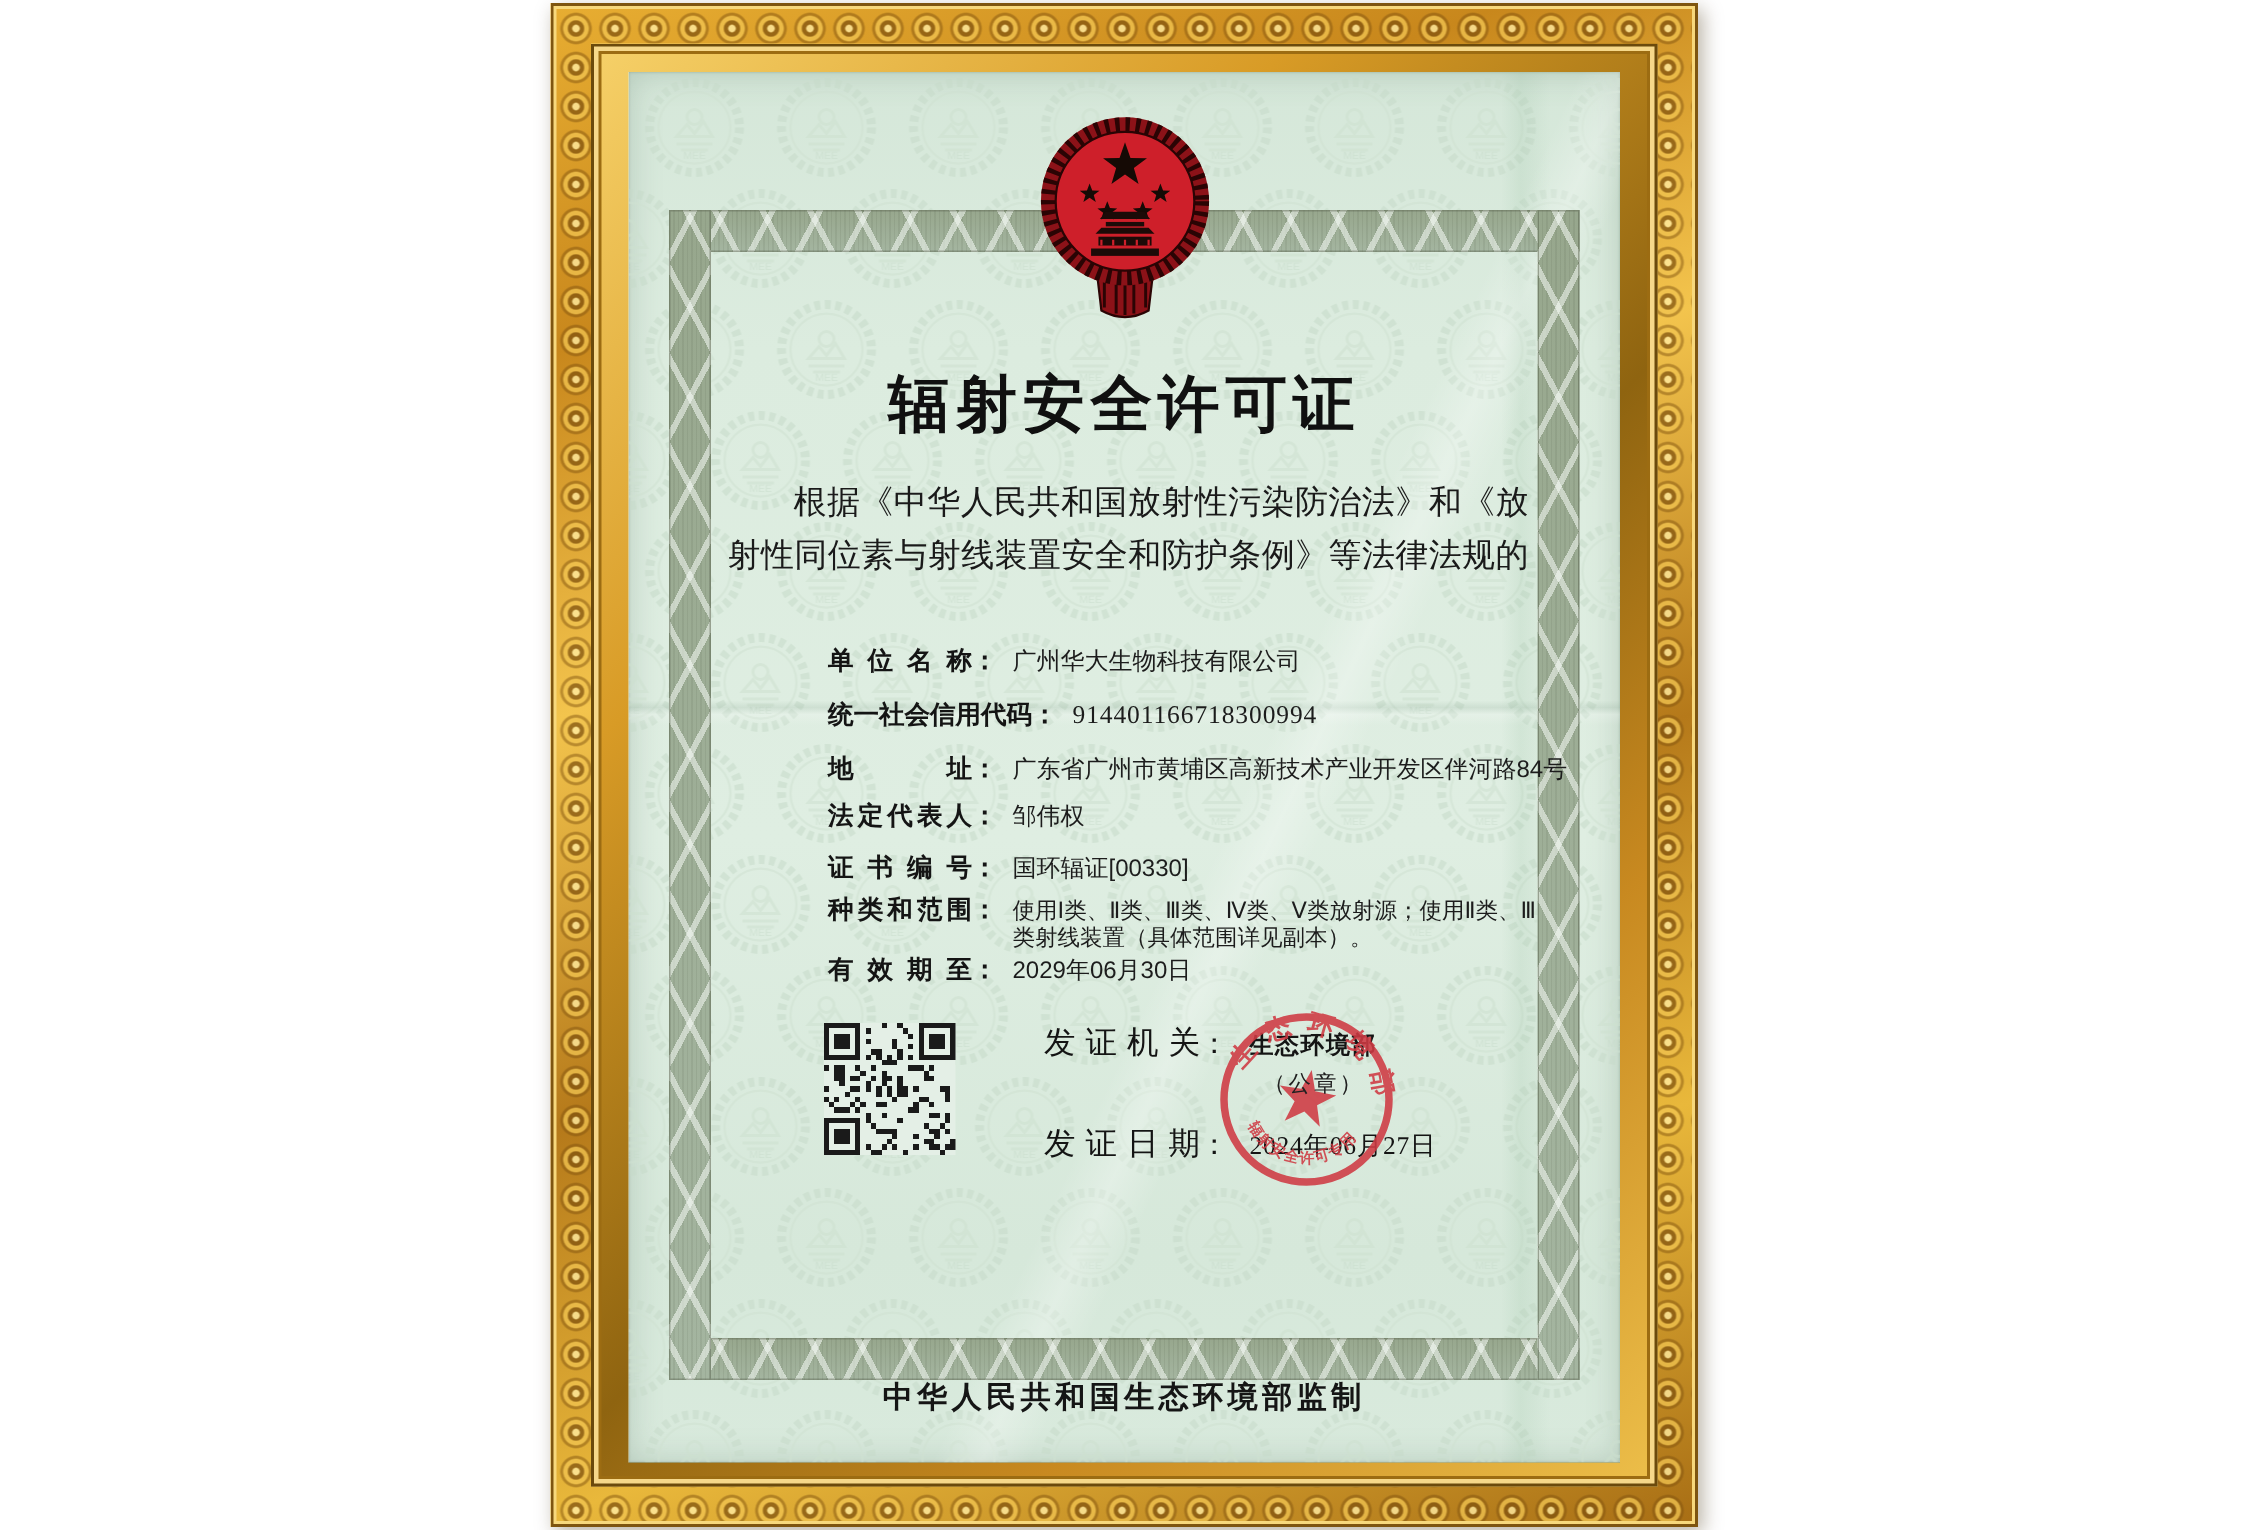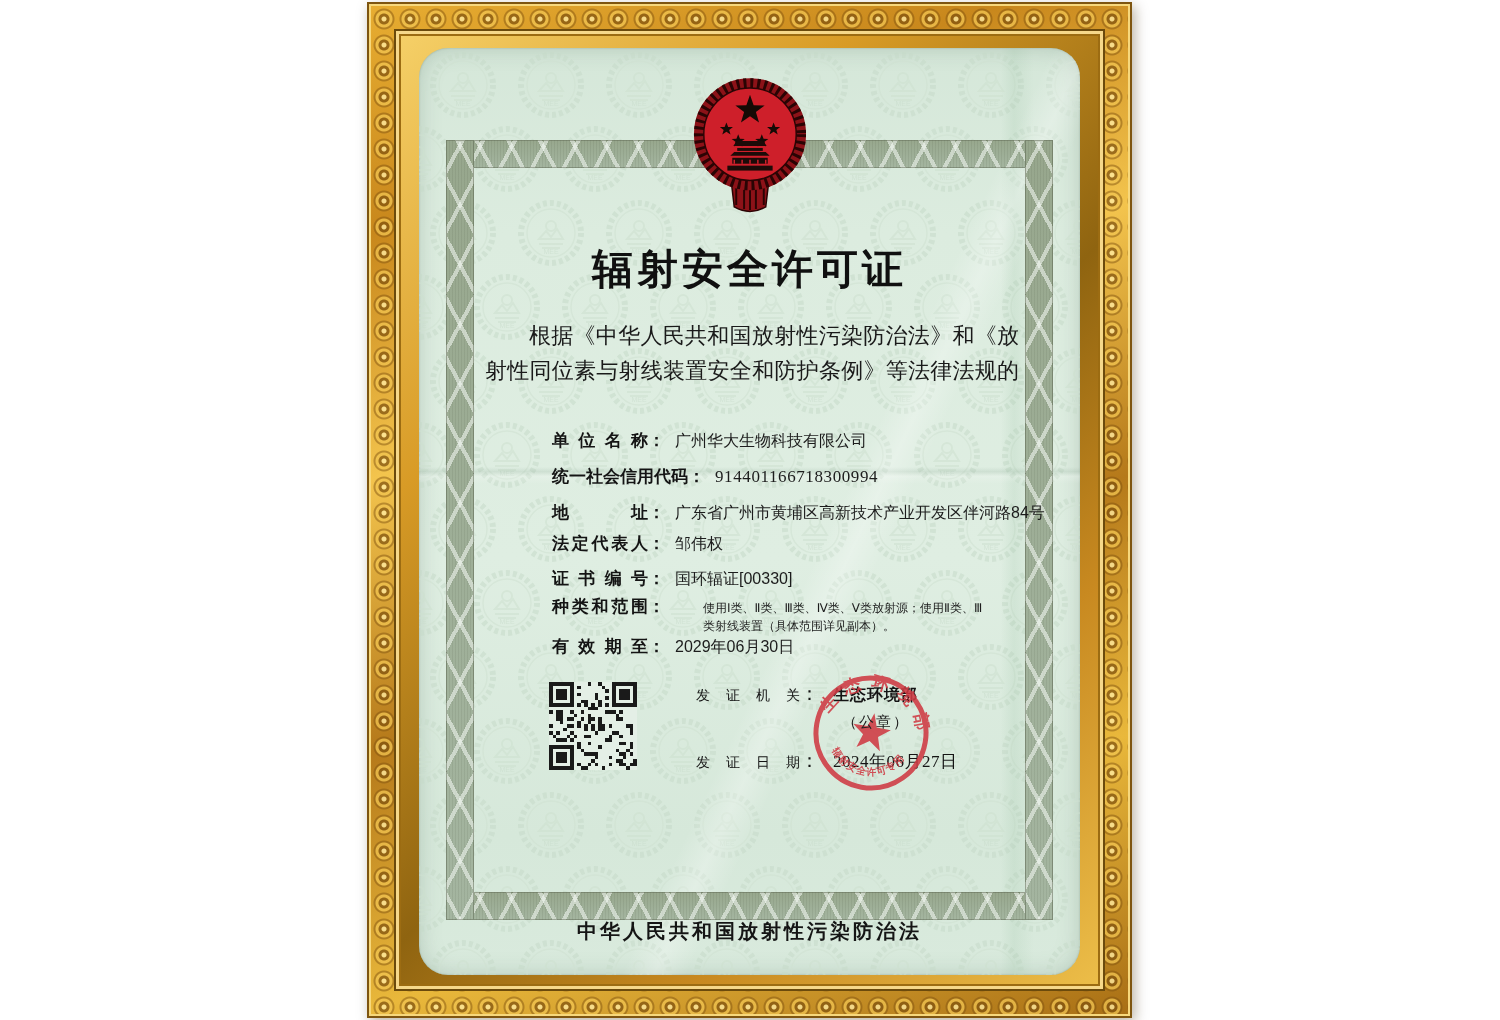--- a/index.html
+++ b/index.html
@@ -24,21 +24,20 @@
     position:absolute;inset:27px;
     background:linear-gradient(135deg,#f6d169 0%,#d89b26 28%,#8f6410 55%,#c88920 75%,#edbf4a 100%);
     box-shadow:inset 0 0 0 2px #6b4a0c, inset 0 0 0 5px #f6d88a, inset 0 0 0 7px #9c6c12;
   }
   
   .paper{
     position:absolute;left:52px;top:46px;width:661px;height:927px;
     background:linear-gradient(180deg,#d5e7d9 0%,#dcecdf 20%,#dfeee2 55%,#d6e8da 85%,#d9eadd 100%);
     box-shadow:inset 0 0 22px rgba(90,120,100,.28), inset 0 0 2px rgba(60,90,70,.35);
     overflow:hidden;
-    border-radius:29px;
   }
   .watermarks{position:absolute;inset:0;z-index:0;}
   .creases{
     position:absolute;inset:0;z-index:1;pointer-events:none;
     background:
       linear-gradient(115deg, transparent 58%, rgba(255,255,255,.28) 61%, transparent 64%),
       linear-gradient(180deg, transparent 45.2%, rgba(120,150,130,.16) 45.7%, rgba(255,255,255,.2) 46.2%, transparent 47%),
       linear-gradient(90deg, transparent 88%, rgba(150,190,160,.18) 90%, transparent 93%);
   }
   
@@ -69,27 +68,27 @@
   .preamble .pline{height:35px;line-height:35px;text-align:justify;text-align-last:justify;white-space:nowrap;}
   .preamble .pline.first{text-indent:2em;}
   .preamble .pline.last{text-align:left;text-align-last:left;}
   
   .frow{position:absolute;left:133px;z-index:4;display:flex;align-items:baseline;color:#141414;}
   .lbl{display:inline-block;min-width:96px;text-align:justify;text-align-last:justify;
        font-weight:bold;font-size:17px;white-space:nowrap;}
   .colon{font-weight:bold;font-size:17px;}
   .val{margin-left:10px;font-size:16px;line-height:19px;white-space:nowrap;color:#1c1c1c;}
   .val-code{font-family:"Liberation Serif",serif;font-size:17px;letter-spacing:.6px;text-align:center;}
-  .val-lines .val-l{font-size:12px;line-height:18px;white-space:nowrap;margin-left:28px;}
+  .val-lines .val-l{font-size:15px;line-height:18px;white-space:nowrap;}
   .r1{top:381px;} .r2{top:417px;} .r3{top:453px;} .r4{top:484px;}
   .r5{top:519px;justify-content:flex-end;} .r6{top:547px;} .r7{top:587px;}
   
   .irow{position:absolute;left:277px;z-index:4;display:flex;align-items:baseline;color:#141414;}
   .ilbl{display:inline-block;min-width:104px;text-align:justify;text-align-last:justify;
-        font-family:"Liberation Serif",serif;font-size:14px;white-space:nowrap;}
+        font-family:"Liberation Serif",serif;font-size:21px;white-space:nowrap;}
   .icolon{font-family:"Liberation Serif",serif;font-size:19px;}
   .ival{margin-left:14px;font-size:16px;font-weight:bold;letter-spacing:1px;}
   .ival-date{font-family:"Liberation Serif",serif;font-weight:normal;font-size:17px;letter-spacing:.5px;}
   .ir1{top:633px;} .ir2{top:700px;}
   .seal-note{position:absolute;left:423px;top:665px;z-index:6;font-size:15px;letter-spacing:2px;color:#202020;}
   
   .qr{position:absolute;left:130px;top:634px;width:88px;height:88px;z-index:4;}
   
   .seal{position:absolute;left:390px;top:623px;width:124px;height:124px;z-index:5;
         transform:rotate(10deg);opacity:.88;}
@@ -360,15 +359,15 @@
       <circle cx="62" cy="62" r="55" fill="none" stroke="#cf3a43" stroke-width="5"></circle>
       <polygon points="62,42 66.7,55.6 81.1,55.9 69.6,64.6 73.9,78.4 62,70.1 50.1,78.4 54.4,64.6 42.9,55.9 57.3,55.6" fill="#cf3a43"></polygon>
       <text font-size="17" font-weight="bold" fill="#cf3a43" letter-spacing="9" font-family="Liberation Sans, sans-serif">
         <textPath href="#sealTop" startOffset="14%">生态环境部</textPath>
       </text>
       <text font-size="10" font-weight="bold" fill="#cf3a43" letter-spacing="1" font-family="Liberation Sans, sans-serif">
         <textPath href="#sealBot" startOffset="2%">辐射安全许可专用章</textPath>
       </text>
     </svg>
 
-    <div class="footer">中华人民共和国放射性污染防治法</div>
+    <div class="footer">中华人民共和国生态环境部监制</div>
   </div>
 </div>
 
 </body></html>

